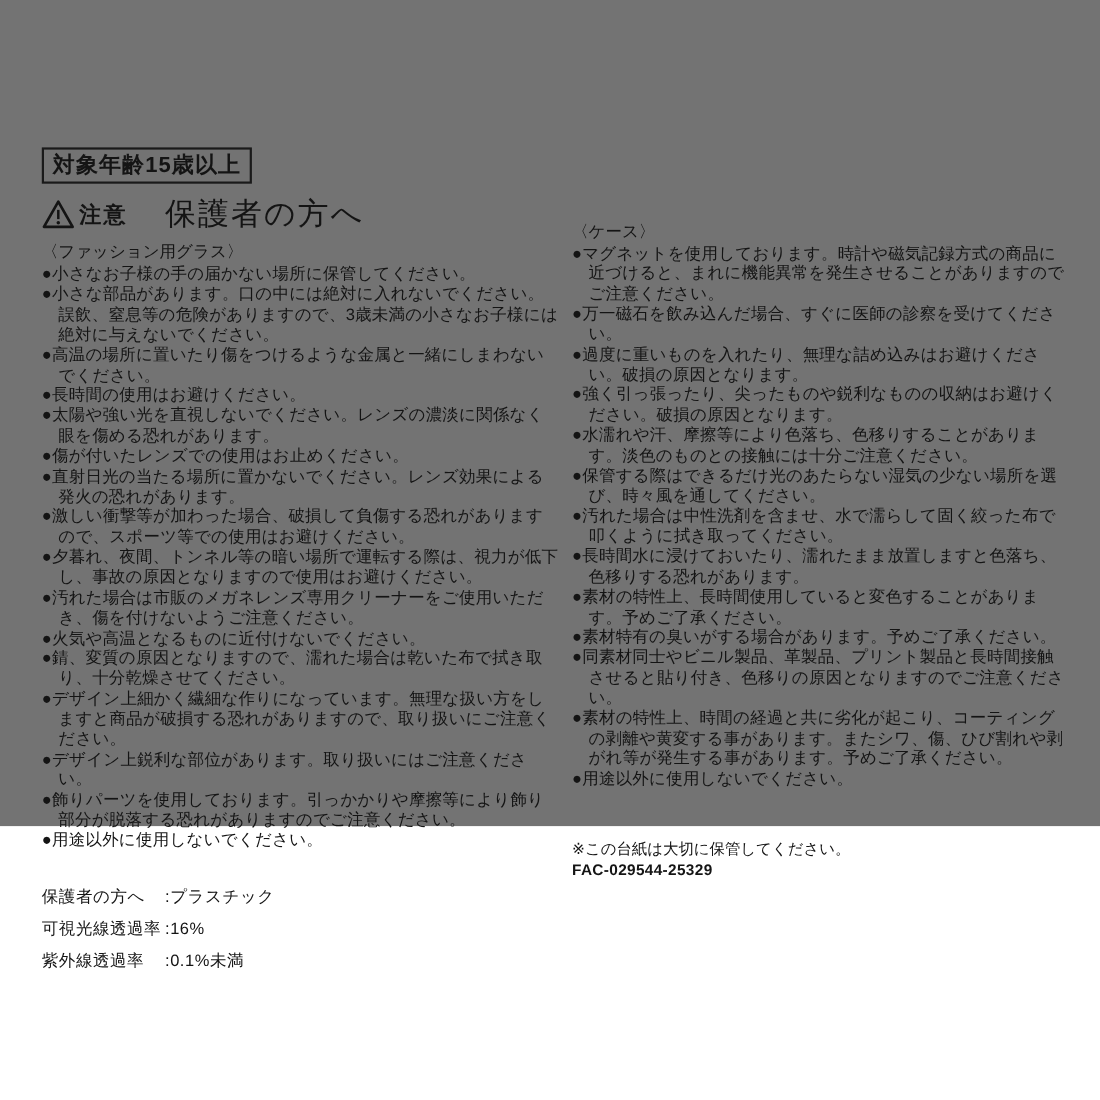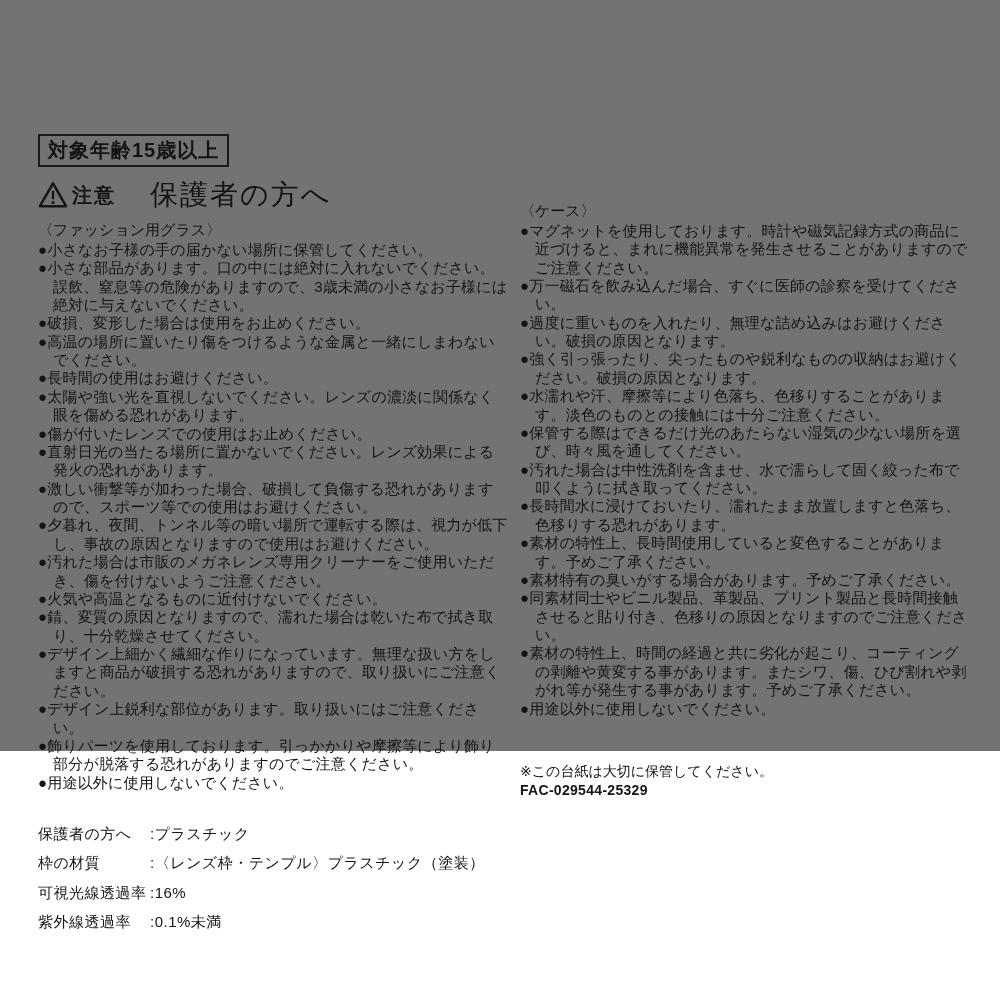--- a/index.html
+++ b/index.html
@@ -138,21 +138,20 @@
       </div>
 
       <div class="section-title">〈ファッション用グラス〉</div>
 
       <ul class="caution-list">
 
           <li>●小さなお子様の手の届かない場所に保管してください。</li>
 
           <li>●小さな部品があります。口の中には絶対に入れないでください。誤飲、窒息等の危険がありますので、3歳未満の小さなお子様には絶対に与えないでください。</li>
 
-          <li>●破損、変形した場合は使用をお止めください。</li>
 
           <li>●高温の場所に置いたり傷をつけるような金属と一緒にしまわないでください。</li>
 
           <li>●長時間の使用はお避けください。</li>
 
           <li>●太陽や強い光を直視しないでください。レンズの濃淡に関係なく眼を傷める恐れがあります。</li>
 
           <li>●傷が付いたレンズでの使用はお止めください。</li>
 
           <li>●直射日光の当たる場所に置かないでください。レンズ効果による発火の恐れがあります。</li>
@@ -176,24 +175,20 @@
           <li>●用途以外に使用しないでください。</li>
         </ul>
 
       <div class="materials">
 
           <div class="mat-row">
             <span class="mat-label">保護者の方へ</span>
             <span class="mat-value">:プラスチック</span>
           </div>
 
-          <div class="mat-row">
-            <span class="mat-label">枠の材質</span>
-            <span class="mat-value">:〈レンズ枠・テンプル〉プラスチック（塗装）</span>
-          </div>
 
           <div class="mat-row">
             <span class="mat-label">可視光線透過率</span>
             <span class="mat-value">:16%</span>
           </div>
 
           <div class="mat-row">
             <span class="mat-label">紫外線透過率</span>
             <span class="mat-value">:0.1%未満</span>
           </div>

